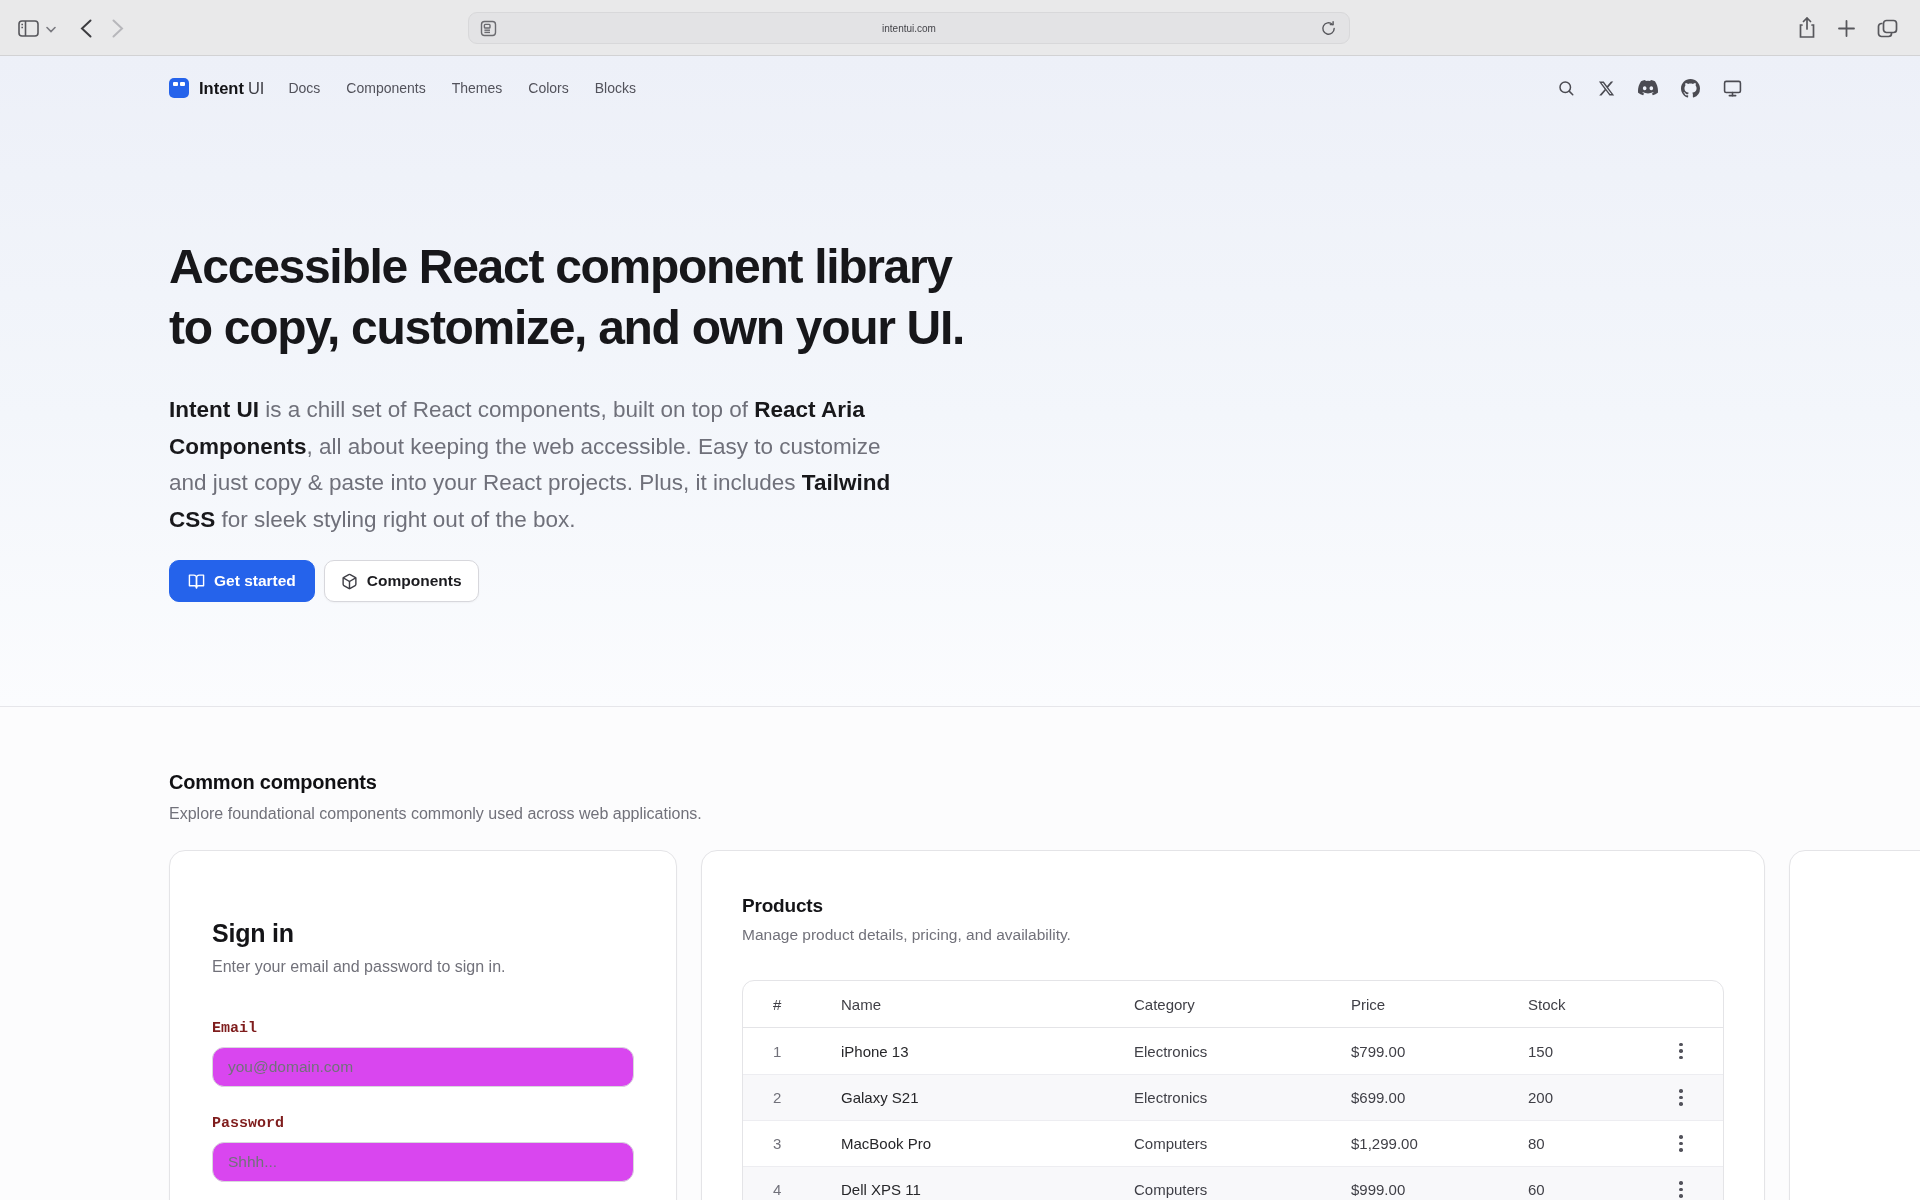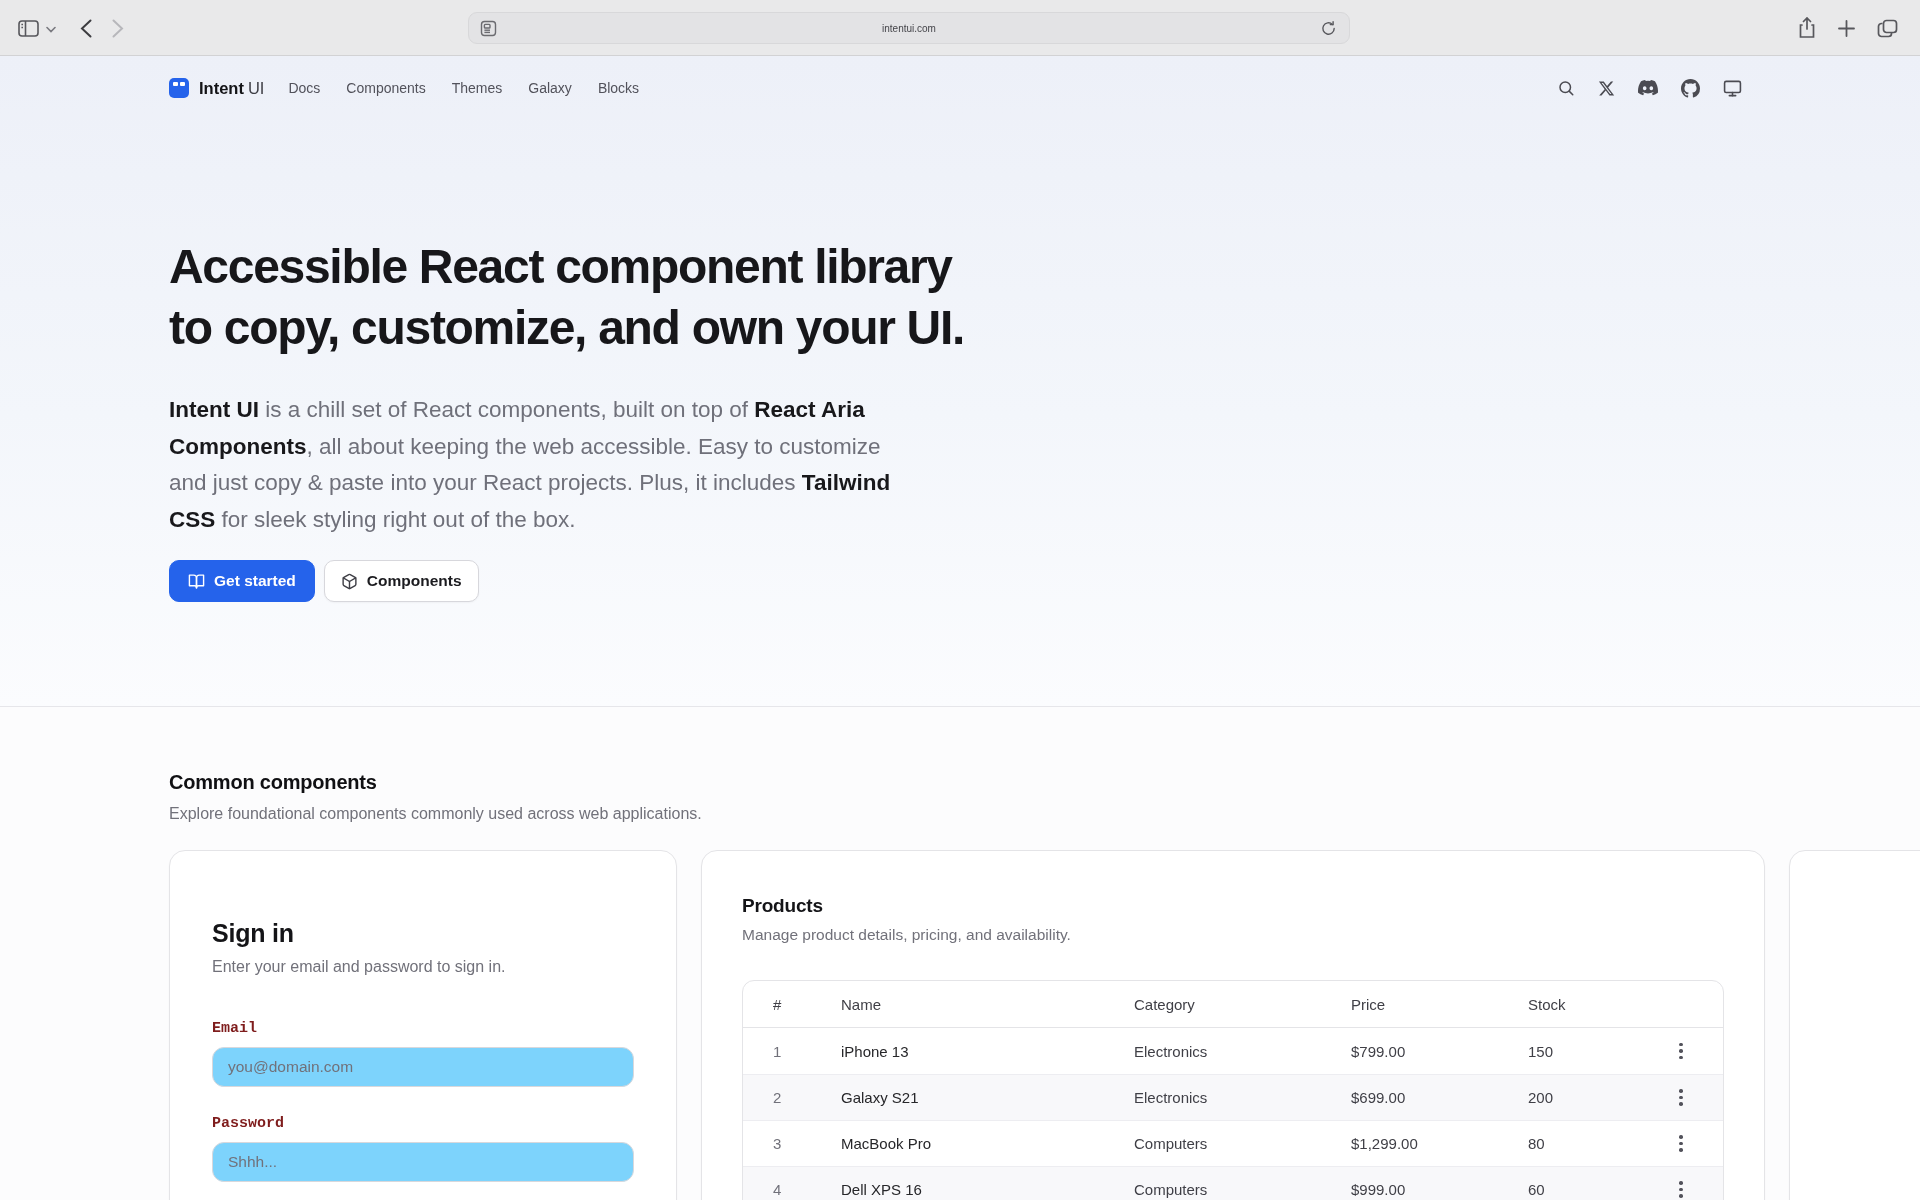--- a/index.html
+++ b/index.html
@@ -65,21 +65,21 @@
     box-shadow:0 1px 2px rgba(16,24,40,.03); flex:none; }
 
   
   .card-signin { width:508px; padding:68px 42px 0 42px; }
   .card-title { font-size:25px; font-weight:700; color:#141417; letter-spacing:-.2px; }
   .card-sub { margin-top:10px; font-size:16px; color:#71717a; }
   .field-group { margin-top:28px; }
   .field-group:first-of-type { margin-top:44px; }
   .field-label { display:block; font-size:15px; font-weight:600; color:#7f1d1d;font-family:Liberation Mono, monospace; }
   .text-input { margin-top:10px; width:100%; height:40px; border:1px solid #d8d8dc; border-radius:12px;
-    padding:0 15px; font-size:15.5px; font-family:inherit; color:#18181b; background:#7dd3fc; outline:none; }
+    padding:0 15px; font-size:15.5px; font-family:inherit; color:#18181b; background:#d946ef; outline:none; }
   .text-input::placeholder { color:#71717a; }
 
   
   .card-products { width:1064px; padding:44px 40px 0 40px; }
   .card-products .card-title { font-size:19px; }
   .card-products .card-sub { margin-top:9px; font-size:15.5px; }
   .ptable { margin-top:36px; border:1px solid #e4e4e7; border-radius:12px; overflow:hidden; background:#fff; }
   .trow { display:grid; grid-template-columns:68px 293px 217px 177px 1fr 56px; align-items:center;
     height:46px; padding-left:30px; font-size:15px; }
   .trow.thead { height:47px; border-bottom:1px solid #e4e4e7; color:#3f3f46; font-weight:500; }
@@ -183,21 +183,21 @@
               <i class="m1"></i>
               <i class="m2"></i>
             </span>
           <span class="brand-text">
             <span class="b1">Intent</span><span class="b2">UI</span>
           </span>
         </a>
         <a class="nav-link">Docs</a>
         <a class="nav-link">Components</a>
         <a class="nav-link">Themes</a>
-        <a class="nav-link">Galaxy</a>
+        <a class="nav-link">Colors</a>
         <a class="nav-link">Blocks</a>
       </div>
       <div class="nav-icons">
         <button class="tbtn">
           <span>
             <svg width="18" height="18" viewBox="0 0 24 24" fill="none" stroke="currentColor" stroke-width="2" stroke-linecap="round">
                 <circle cx="11" cy="11" r="7"></circle>
                 <line x1="16.5" y1="16.5" x2="21" y2="21"></line>
               </svg>
           </span>
@@ -338,21 +338,21 @@
                 <button class="dots-btn">
                   <i></i>
                   <i></i>
                   <i></i>
                 </button>
               </div>
           </div>
 
           <div class="trow">
             <div class="td td-id">4</div>
-            <div class="td td-name">Dell XPS 16</div>
+            <div class="td td-name">Dell XPS 11</div>
             <div class="td td-cat">Computers</div>
             <div class="td td-price">$999.00</div>
             <div class="td td-stock">60</div>
             <div class="td">
                 <button class="dots-btn">
                   <i></i>
                   <i></i>
                   <i></i>
                 </button>
               </div>

